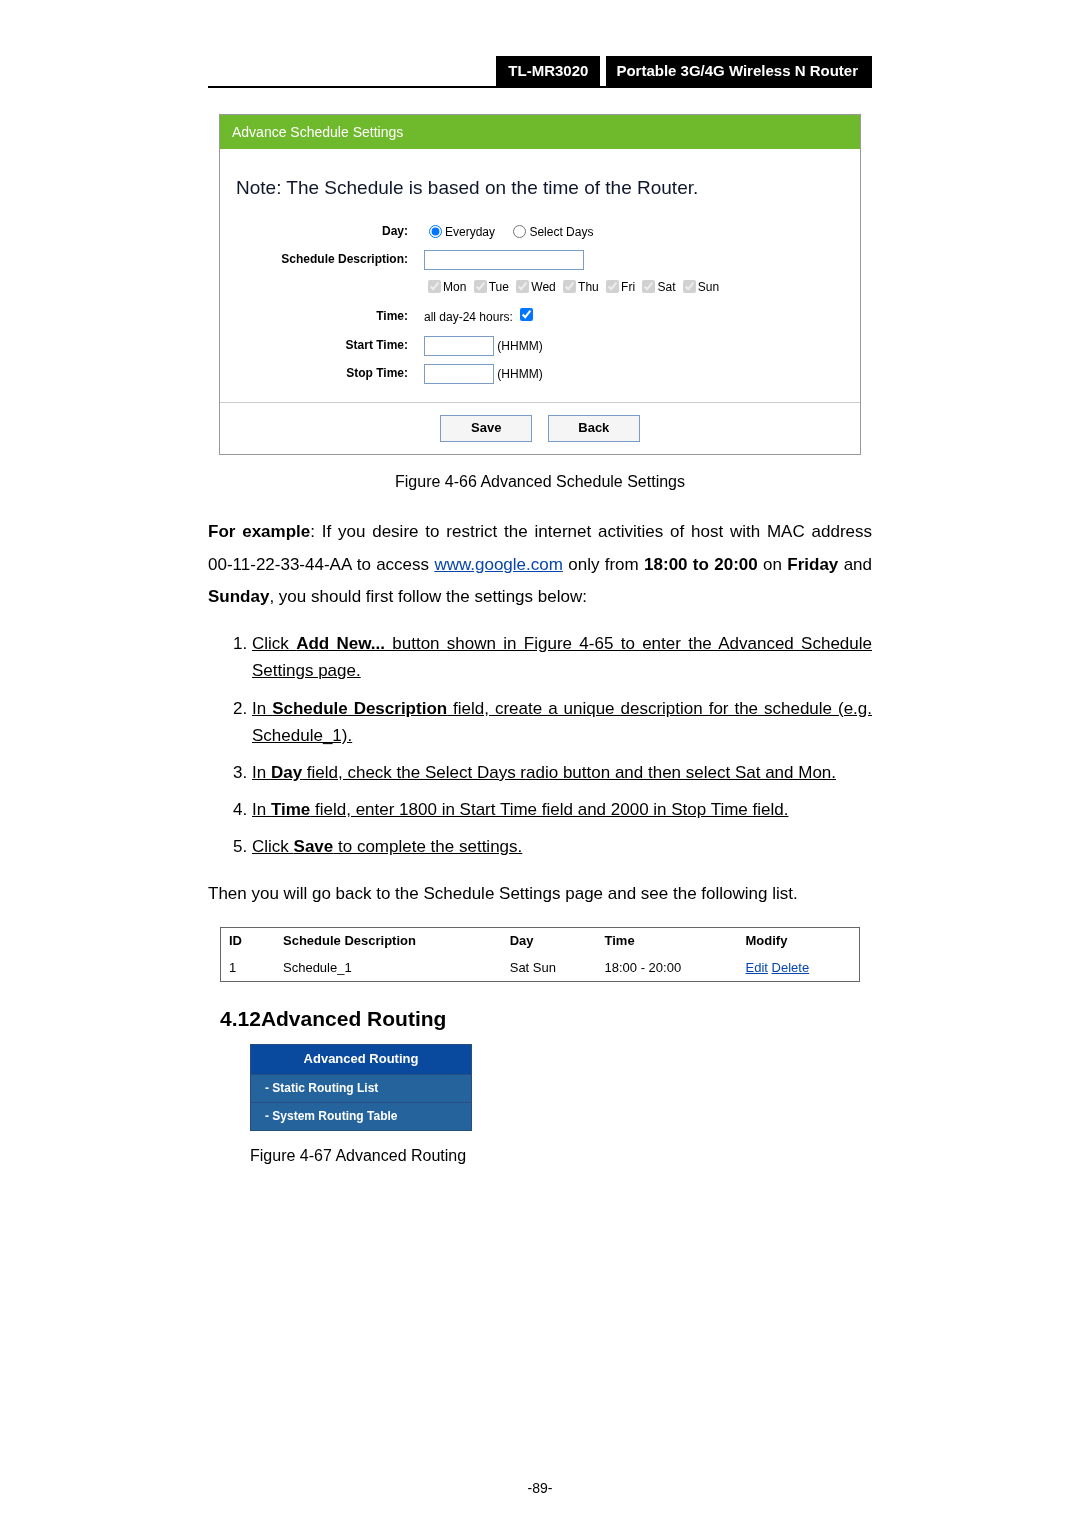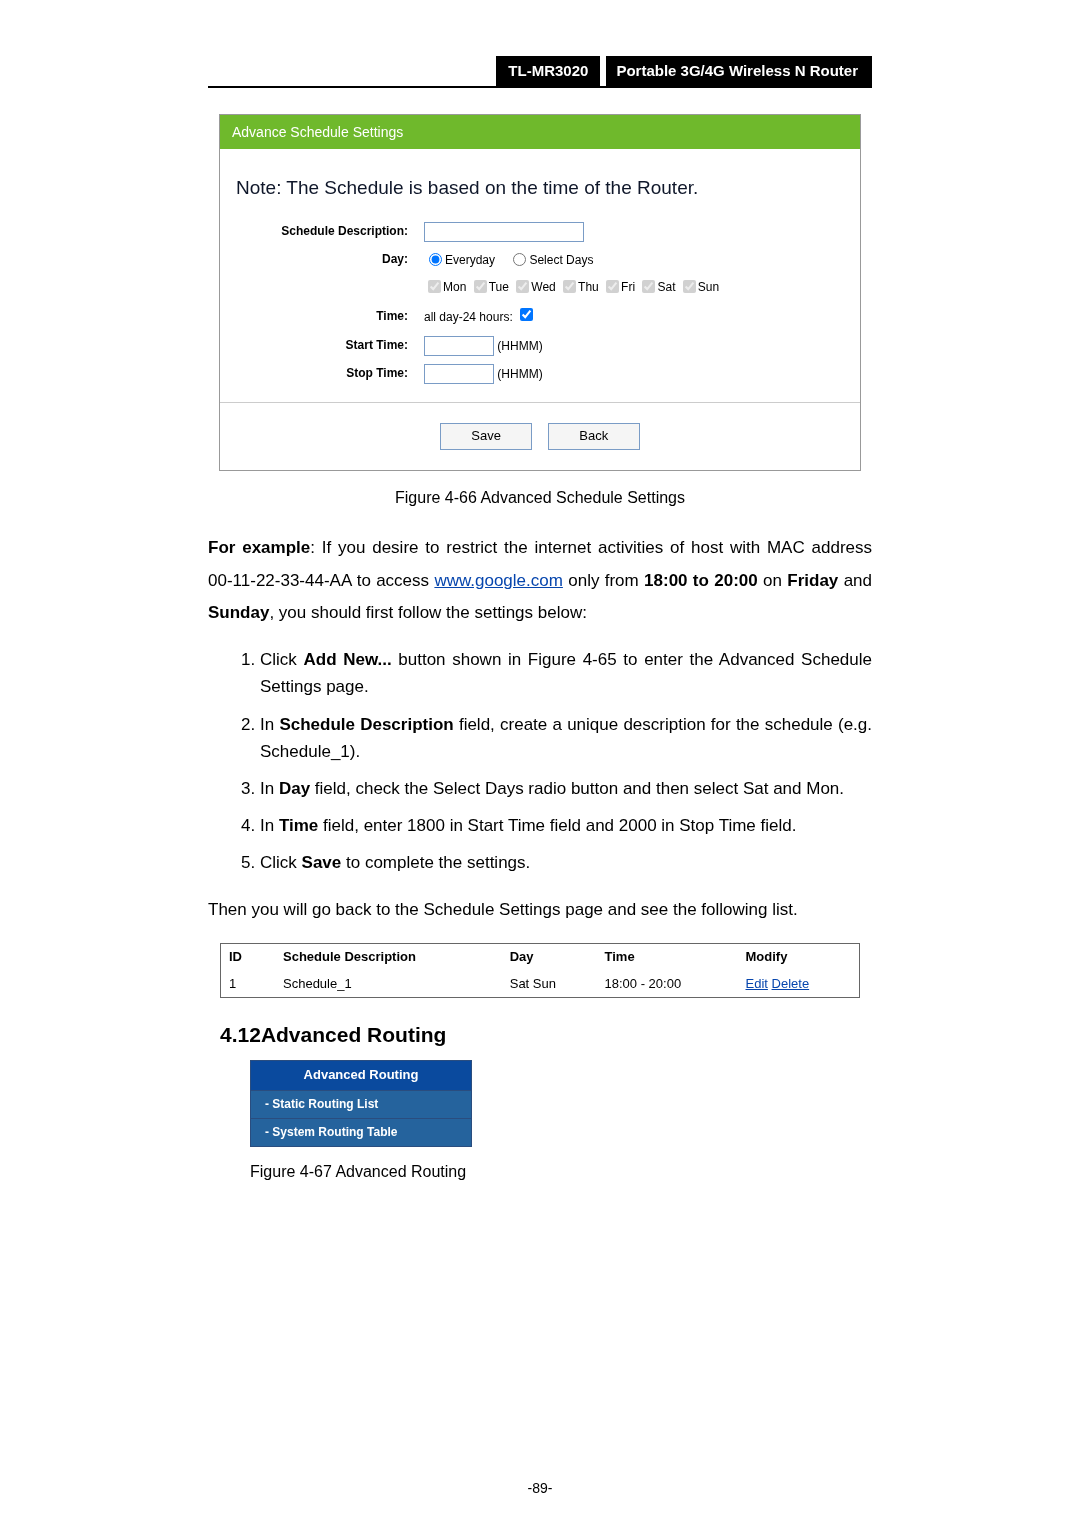--- a/index.html
+++ b/index.html
@@ -101,22 +101,23 @@
   .radio-row input { vertical-align: -2px; margin-right: 3px; }
   .day-row input {
     vertical-align: -2px;
     margin: 0 2px 0 4px;
   }
   .day-row input:disabled {
     background: #eee;
   }
   .btn-row {
     border-top: 1px solid #ccc;
-    padding: 20px 0;
-    text-align: center;
+    padding: 12px 0;
+    text-align: center;
+    font-weight: bold;
   }
   .btn {
     display: inline-block;
     border: 1px solid #7a9cc6;
     background: #f5f5f5;
     font-size: 13px;
     width: 90px;
     padding: 2px 0;
     margin: 0 6px;
     text-align: center;
@@ -132,23 +133,24 @@
     text-align: justify;
     line-height: 1.9;
   }
   .link { color: #0645ad; text-decoration: underline; }
   ol.steps {
     margin: 6px 0 12px 20px;
     padding: 0 0 0 16px;
     font-size: 17px;
   }
   ol.steps li {
-    margin: 4px 0 10px 16px;
+    margin: 4px 0 10px 8px;
     text-align: justify;
     line-height: 1.6;
+    text-decoration: underline;
   }
   .sched-table {
     width: 640px;
     margin: 2px auto 4px auto;
     border: 1px solid #666;
     border-collapse: collapse;
     font-size: 13px;
   }
   .sched-table th, .sched-table td {
     padding: 3px 8px;
@@ -203,30 +205,30 @@
   </div>
 
 
   <div class="screenshot-box">
     <div class="greenbar">Advance Schedule Settings</div>
     <div class="note-red">Note: The Schedule is based on the time of the Router.</div>
 
     <table class="form-table">
       <tbody>
           <tr>
-        <td class="lbl">Schedule Description:</td>
-        <td><input class="txtbox" type="text" style=""></td>
-      </tr>
-      <tr>
         <td class="lbl">Day:</td>
         <td class="radio-row">
           <label><input type="radio" checked="" style=""><span>Everyday</span></label>
           &nbsp;&nbsp;
           <label><input type="radio" style=""><span>Select Days</span></label>
         </td>
+      </tr>
+      <tr>
+        <td class="lbl">Schedule Description:</td>
+        <td><input class="txtbox" type="text" style=""></td>
       </tr>
       <tr>
         <td></td>
         <td class="day-row">
           <input type="checkbox" checked="" disabled="" style=""><span>Mon</span>
           <input type="checkbox" checked="" disabled="" style=""><span>Tue</span>
           <input type="checkbox" checked="" disabled="" style=""><span>Wed</span>
           <input type="checkbox" checked="" disabled="" style=""><span>Thu</span>
           <input type="checkbox" checked="" disabled="" style=""><span>Fri</span>
           <input type="checkbox" checked="" disabled="" style=""><span>Sat</span>

